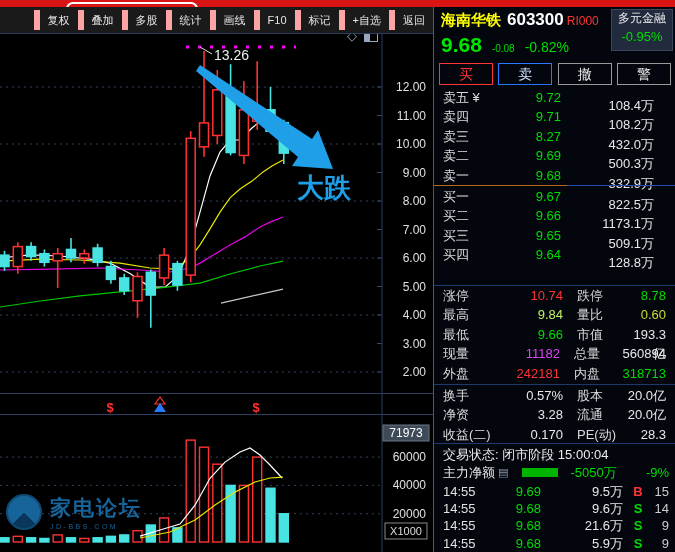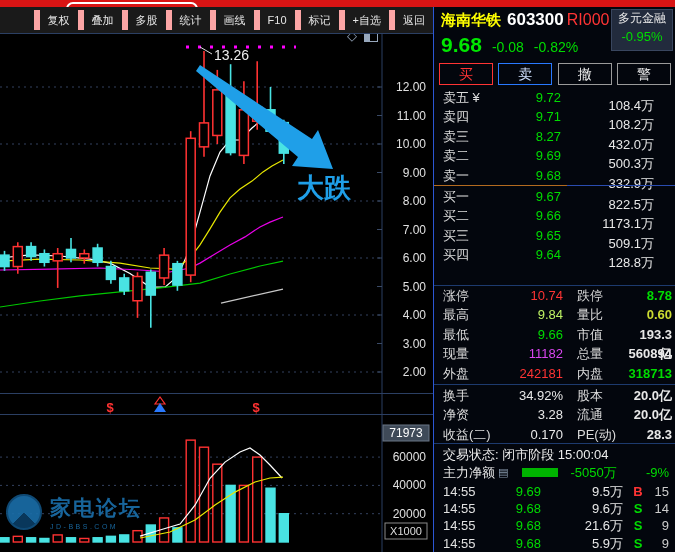--- a/index.html
+++ b/index.html
@@ -24,48 +24,48 @@
            border:2px solid #11507e;}
   #wm-text{margin-left:8px;}
   #wm-title{font-size:21px;font-weight:bold;color:#1a6da8;letter-spacing:2px;}
   #wm-sub{font-size:7px;color:#1a6da8;letter-spacing:2.5px;margin-top:1px;}
   
   #panel{position:absolute;top:7px;left:433px;width:242px;height:545px;background:#03060d;
          border-left:1px solid #2b57d6;z-index:5;font-size:13px;color:#e8e8e8;}
   #title-row{position:absolute;left:7px;top:3px;display:flex;align-items:baseline;}
   #stock-name{color:#ffff00;font-size:15px;font-weight:bold;}
   #stock-code{color:#ffffff;font-size:17px;font-weight:bold;margin-left:6px;}
-  #stock-flag{color:#ff3434;font-size:16px;margin-left:3px;}
+  #stock-flag{color:#ff3434;font-size:12px;margin-left:3px;}
   #sector-box{position:absolute;right:3px;top:2px;width:60px;height:40px;background:#222b3d;border:1px solid #39465f;
               display:flex;flex-direction:column;align-items:center;justify-content:flex-start;cursor:default;}
   #sector-name{font-size:12px;color:#e8e8e8;}
   #sector-change{font-size:13px;color:#00dc00;margin-top:2px;}
   #quote-row{position:absolute;left:7px;top:26px;display:flex;align-items:baseline;}
   #last-price{color:#00e600;font-size:21px;font-weight:bold;}
-  #price-change{color:#00dc00;font-size:14px;margin-left:10px;}
+  #price-change{color:#00dc00;font-size:10px;margin-left:10px;}
   #price-change-pct{color:#00dc00;font-size:14px;margin-left:10px;}
   #trade-buttons{position:absolute;left:5px;top:56px;width:232px;display:flex;justify-content:space-between;}
   .t-btn{width:52px;height:20px;line-height:20px;text-align:center;font-size:14px;background:transparent;cursor:default;}
   
   #asks{position:absolute;left:0;top:81px;width:242px;}
   #bids{position:absolute;left:0;top:180px;width:242px;}
   .book-row{display:flex;height:19.4px;line-height:19.4px;}
   .bk-label{width:62px;padding-left:9px;color:#dcdcdc;}
   .bk-price{width:56px;text-align:right;}
   .bk-amt{flex:1;text-align:right;padding-right:22px;color:#e8e8e8;margin-top:8px;}
   .divider1{position:absolute;left:0;top:178px;width:242px;height:1px;
             background:linear-gradient(to right,#b36a1f 0 55%,#2a4cb0 55% 100%);}
   .divider2{position:absolute;left:0;top:278px;width:242px;height:1px;background:#1d3a6e;}
   #stats1{position:absolute;left:0;top:279px;width:242px;}
   #stats2{position:absolute;left:0;top:379px;width:242px;}
   .info-row{display:flex;height:19.4px;line-height:19.4px;}
   .if-l1{width:58px;padding-left:9px;color:#dcdcdc;}
   .if-v1{width:62px;text-align:right;}
   .if-l2{width:50px;margin-left:14px;color:#dcdcdc;}
-  .if-v2{flex:1;text-align:right;padding-right:4px;font-weight:bold;}
+  .if-v2{flex:1;text-align:right;padding-right:10px;}
   .p-sep{position:absolute;left:0;width:242px;height:1px;background:#1d3a6e;}
   #status-row{position:absolute;left:9px;top:439px;height:17px;line-height:17px;font-size:13px;color:#ececec;}
   #flow-row{position:absolute;left:9px;top:457px;height:17px;width:226px;display:flex;align-items:center;}
   #flow-label{color:#e8e8e8;}
   #flow-icon{color:#8a9aae;font-size:11px;margin-left:3px;}
   #flow-bar{width:36px;height:9px;background:#00b400;margin-left:14px;}
   #flow-value{color:#00dc00;margin-left:12px;}
   #flow-pct{color:#00dc00;margin-left:auto;padding-right:0px;}
   #ticks{position:absolute;left:0;top:476px;width:242px;}
   .tick-row{display:flex;height:17.2px;line-height:17.2px;}
@@ -337,21 +337,21 @@
           <span class="if-v1" style="color: rgb(255, 52, 52);">242181</span>
           <span class="if-l2">内盘</span>
           <span class="if-v2" style="color: rgb(0, 220, 0);">318713</span>
         </div>
       </div>
     <div class="p-sep" style="top:377px"></div>
     <div class="p-sep" style="top:436px"></div>
     <div id="stats2">
         <div class="info-row">
           <span class="if-l1">换手</span>
-          <span class="if-v1" style="color: rgb(232, 232, 232);">34.92%</span>
+          <span class="if-v1" style="color: rgb(232, 232, 232);">0.57%</span>
           <span class="if-l2">股本</span>
           <span class="if-v2" style="color: rgb(232, 232, 232);">20.0亿</span>
         </div>
         <div class="info-row">
           <span class="if-l1">净资</span>
           <span class="if-v1" style="color: rgb(232, 232, 232);">3.28</span>
           <span class="if-l2">流通</span>
           <span class="if-v2" style="color: rgb(232, 232, 232);">20.0亿</span>
         </div>
         <div class="info-row">

